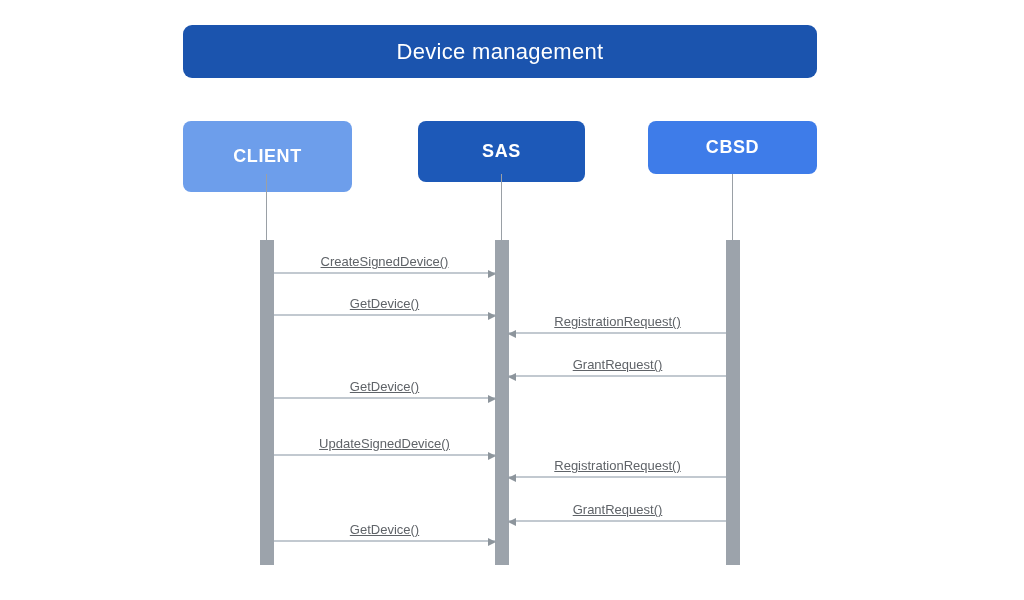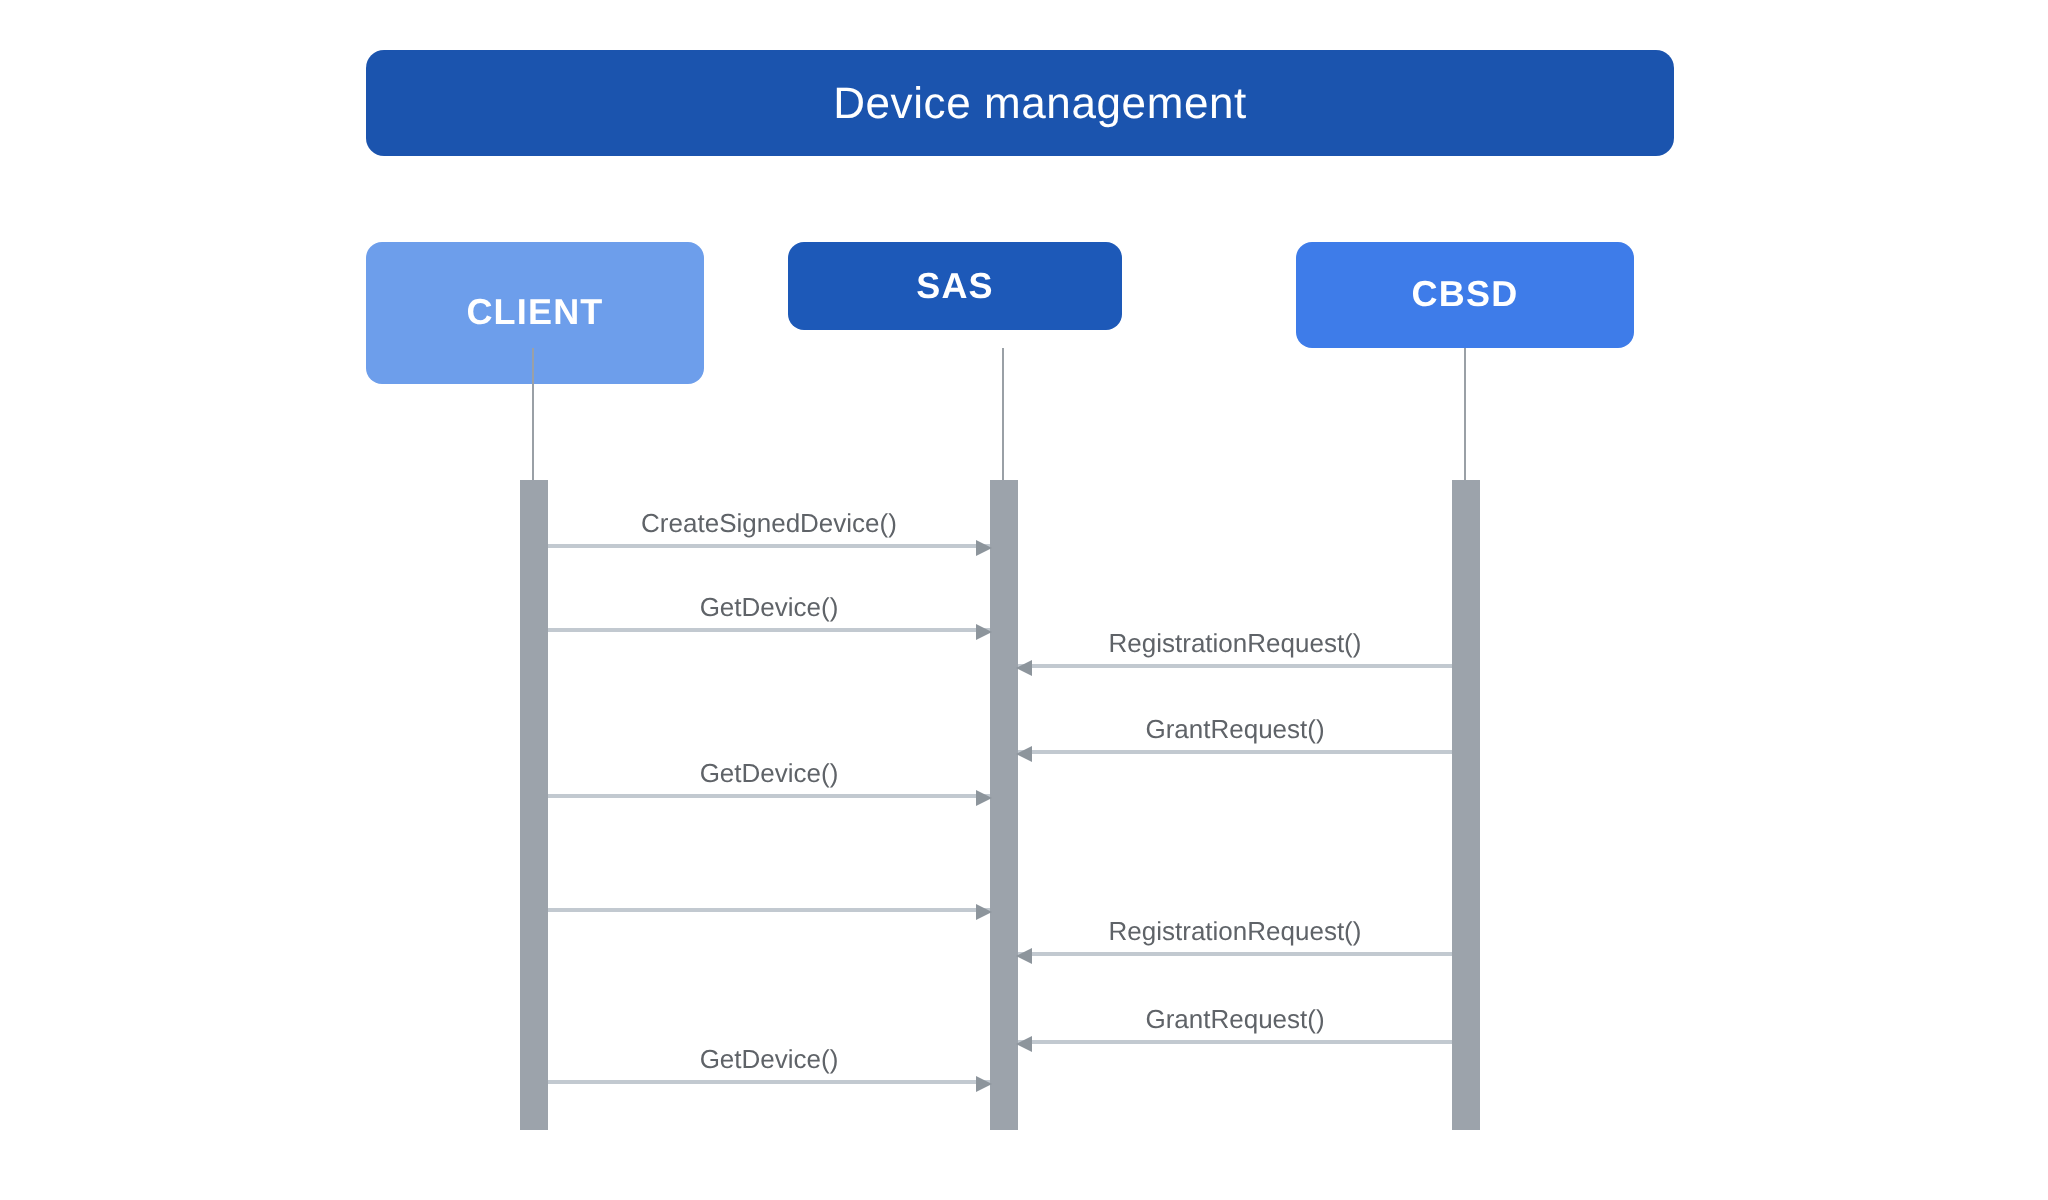--- a/index.html
+++ b/index.html
@@ -44,20 +44,21 @@
     position: absolute;
     height: 21px;
   }
   .message-label {
     position: absolute;
     left: 0; right: 0;
     bottom: 5px;
     text-align: center;
     font-size: 13px;
     white-space: nowrap;
+    text-decoration: underline;
   }
   .message-line {
     position: absolute;
     left: 0; right: 0;
     bottom: 0;
     height: 2px;
   }
   .arrowhead {
     position: absolute;
     width: 0; height: 0;
@@ -65,28 +66,28 @@
     border-top: 4.5px solid transparent;
     border-bottom: 4.5px solid transparent;
   }
   .arrowhead.right { right: -1px; }
   .arrowhead.left  { left: -1px; }
 </style>
 </head>
 <body>
 
 <div class="canvas">
-  <div class="title-bar" style="left: 183px; top: 25px; width: 634px; height: 53px; background: rgb(27, 84, 174); color: rgb(255, 255, 255); padding-left: 20px;">
+  <div class="title-bar" style="left: 183px; top: 25px; width: 634px; height: 53px; background: rgb(27, 84, 174); color: rgb(255, 255, 255);">
     <span>Device management</span>
   </div>
   <div>
       <div class="actor-box" style="left: 183px; top: 121px; width: 169px; height: 71px; background: rgb(109, 158, 235); color: rgb(255, 255, 255);">
         <div class="">CLIENT</div>
       </div>
-      <div class="actor-box" style="left: 394px; top: 121px; width: 167px; height: 44px; background: rgb(29, 89, 184); color: rgb(255, 255, 255);">
+      <div class="actor-box" style="left: 418px; top: 121px; width: 167px; height: 61px; background: rgb(29, 89, 184); color: rgb(255, 255, 255);">
         <div class="">SAS</div>
       </div>
       <div class="actor-box" style="left: 648px; top: 121px; width: 169px; height: 53px; background: rgb(62, 124, 233); color: rgb(255, 255, 255);">
         <div class="">CBSD</div>
       </div>
     </div>
   <div>
       <div class="lifeline" style="left: 266.25px; top: 174px; height: 66px; border-left-color: rgb(154, 160, 166);"></div>
       <div class="activation-bar" style="left: 260px; top: 240px; width: 14px; height: 325px; background: rgb(156, 163, 171);"></div>
       <div class="lifeline" style="left: 501.25px; top: 174px; height: 66px; border-left-color: rgb(154, 160, 166);"></div>
@@ -114,20 +115,21 @@
         <div class="message-label" style="color: rgb(95, 99, 104);">GrantRequest()</div>
         <div class="message-line" style="background: rgb(194, 201, 208);"></div>
         <div class="arrowhead left" style="border-right: 8px solid rgb(141, 149, 156);"></div>
       </div>
       <div class="message" style="left: 274px; top: 378px; width: 221px;">
         <div class="message-label" style="color: rgb(95, 99, 104);">GetDevice()</div>
         <div class="message-line" style="background: rgb(194, 201, 208);"></div>
         <div class="arrowhead right" style="border-left: 8px solid rgb(141, 149, 156);"></div>
       </div>
       <div class="message" style="left: 274px; top: 435px; width: 221px;">
+        <div class="message-label" style="color: rgb(95, 99, 104);">UpdateSignedDevice()</div>
         <div class="message-line" style="background: rgb(194, 201, 208);"></div>
         <div class="arrowhead right" style="border-left: 8px solid rgb(141, 149, 156);"></div>
       </div>
       <div class="message" style="left: 509px; top: 457px; width: 217px;">
         <div class="message-label" style="color: rgb(95, 99, 104);">RegistrationRequest()</div>
         <div class="message-line" style="background: rgb(194, 201, 208);"></div>
         <div class="arrowhead left" style="border-right: 8px solid rgb(141, 149, 156);"></div>
       </div>
       <div class="message" style="left: 509px; top: 501px; width: 217px;">
         <div class="message-label" style="color: rgb(95, 99, 104);">GrantRequest()</div>

